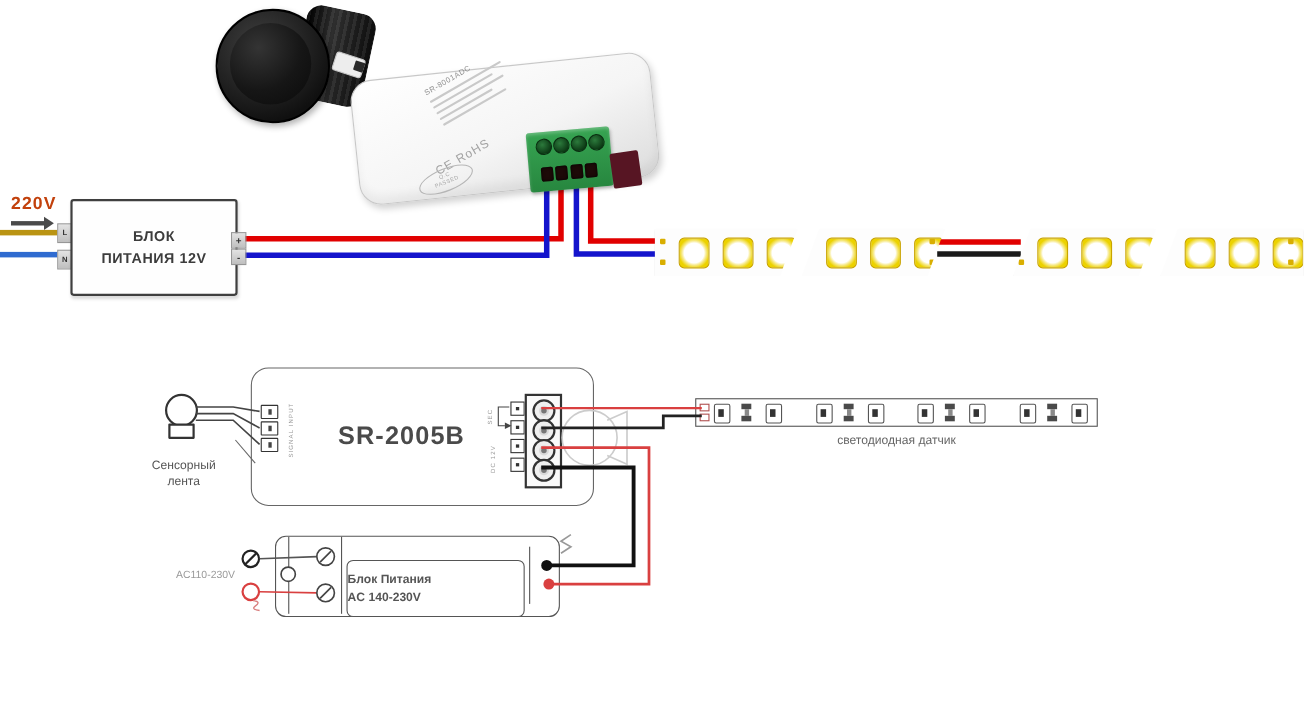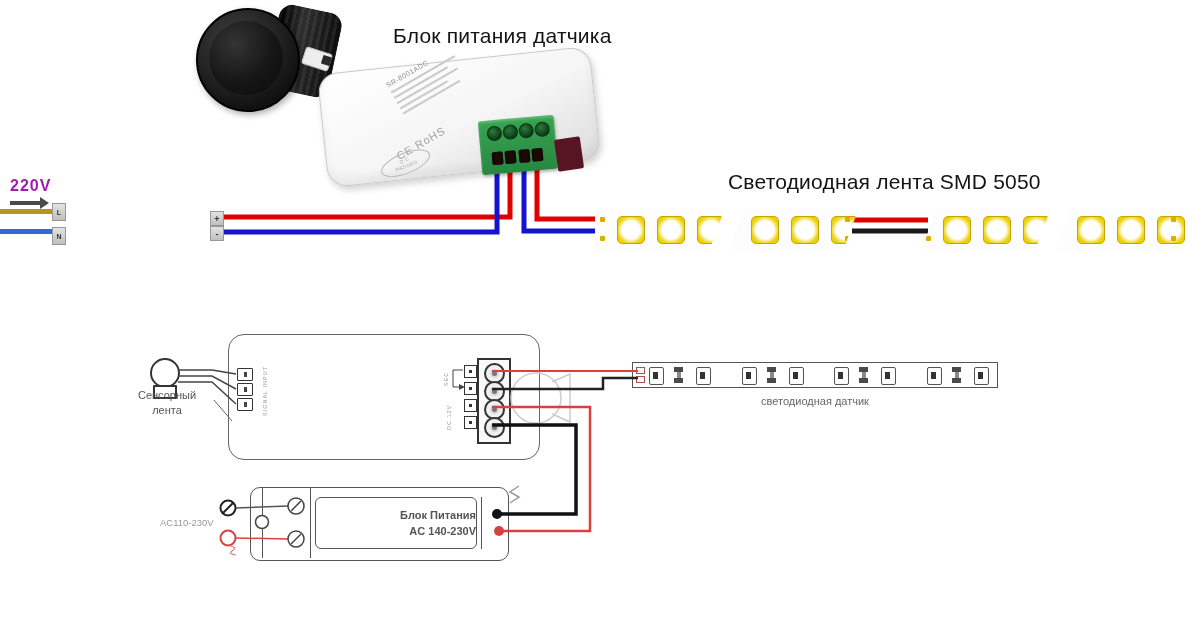--- a/index.html
+++ b/index.html
@@ -3,21 +3,21 @@
 <meta charset="utf-8">
 <style>
   html,body{margin:0;padding:0;background:#fff;}
   #canvas{position:relative;width:1191px;height:638px;background:#fff;overflow:hidden;
           font-family:"Liberation Sans",sans-serif;}
   .abs{position:absolute;}
   svg.layer{position:absolute;left:0;top:0;width:1191px;height:638px;pointer-events:none;}
 
   
   .big-label{font-size:21px;color:#141414;letter-spacing:.2px;}
-  .mains-label{font-size:16px;font-weight:bold;color:#a21caf;letter-spacing:1px;}
+  .mains-label{font-size:16px;font-weight:bold;color:#c2410c;letter-spacing:1px;}
   .arrow-shaft{width:30px;height:4px;background:#4a4a4a;}
   .arrow-head{width:0;height:0;border-left:9px solid #4a4a4a;border-top:6px solid transparent;border-bottom:6px solid transparent;}
   .wire-left{height:5px;}
   .tab{background:linear-gradient(#e3e3e3,#bfbfbf);border:1px solid #979797;font-size:7px;color:#333;
        display:flex;align-items:center;justify-content:center;font-weight:bold;}
   .psu12-box{width:148px;height:84px;background:#fefefe;border:2px solid #3f3f3f;border-radius:3px;
              box-shadow:1px 2px 3px rgba(0,0,0,.15);display:flex;flex-direction:column;align-items:center;justify-content:center;}
   .psu12-box div{font-size:13px;font-weight:bold;color:#3c3c3c;letter-spacing:.5px;line-height:1.55;}
 
   .ctrl-body{width:272px;height:112px;border-radius:20px;transform:rotate(-6deg);
@@ -74,21 +74,21 @@
   .strip2{width:364px;height:24px;border:1.5px solid #555;background:#fff;}
   .chip{position:absolute;top:4px;width:13px;height:16px;border:1.5px solid #555;border-radius:2px;background:#fff;}
   .chip i{position:absolute;left:3px;top:4px;width:5px;height:7px;background:#333;}
   .dumb{position:absolute;top:4px;width:10px;height:16px;}
   .dumb .b{position:absolute;left:0;width:9px;height:5px;background:#4a4a4a;}
   .dumb .m{position:absolute;left:2.5px;top:5px;width:4px;height:6px;background:#8a8a8a;}
   .spad{position:absolute;width:7px;height:5px;border:1px solid #b05050;background:#fff;}
   .psu2-box{width:257px;height:72px;border:1.5px solid #555;border-radius:10px;background:#fff;}
   .vline{position:absolute;width:0;border-left:1.5px solid #555;}
   .psu2-label{width:160px;height:50px;border:1.5px solid #555;border-radius:6px;display:flex;flex-direction:column;
-              align-items:flex-end;justify-content:center;background:#fff;}
+              align-items:flex-start;justify-content:center;background:#fff;margin-top:12px;}
   .psu2-label div{font-size:11px;font-weight:bold;color:#555;line-height:1.5;}
   .dot{position:absolute;width:10px;height:10px;border-radius:50%;}
 </style>
 </head>
 <body>
 
 <div id="canvas">
 
   <svg class="layer">
 
@@ -98,38 +98,40 @@
     <path d="M220 217 L510 217 L510 150" stroke="#e10000" stroke-width="5" fill="none"></path>
     <path d="M220 232 L497 232 L497 150" stroke="#1414cc" stroke-width="5" fill="none"></path>
 
     <path d="M537 150 L537 219 L599 219" stroke="#e10000" stroke-width="5" fill="none"></path>
     <path d="M524 150 L524 231 L599 231" stroke="#1414cc" stroke-width="5" fill="none"></path>
 
     <path d="M852 220 L928 220" stroke="#e10000" stroke-width="5" fill="none"></path>
     <path d="M852 231 L928 231" stroke="#1a1a1a" stroke-width="5" fill="none"></path>
   </svg>
 
-  <div class="abs big-label" style="left:393px;top:24px;">Блок питания датчика</div>
-  <div class="abs big-label" style="left:728px;top:170px;">Светодиодная лента SMD 5050</div>
 
   <div class="abs mains-label" style="left:10px;top:177px;">220V</div>
   <div class="abs" style="left:10px;top:197px;display:flex;align-items:center;">
     <div class="arrow-shaft"></div>
       <div class="arrow-head"></div>
   </div>
 
   <div class="abs wire-left" style="left:0;top:209px;width:52px;background:#ba9413;"></div>
   <div class="abs wire-left" style="left:0;top:229px;width:52px;background:#2f6bd0;"></div>
   <div class="abs tab" style="left:52px;top:203px;width:12px;height:16px;">
       <span>L</span>
     </div>
   <div class="abs tab" style="left:52px;top:227px;width:12px;height:16px;">
       <span>N</span>
     </div>
 
+  <div class="abs psu12-box" style="left:64px;top:181px;">
+    <div>БЛОК</div>
+    <div>ПИТАНИЯ 12V</div>
+  </div>
   <div class="abs tab" style="left:210px;top:211px;width:12px;height:13px;font-size:9px;">
       <span>+</span>
     </div>
   <div class="abs tab" style="left:210px;top:226px;width:12px;height:13px;font-size:9px;">
       <span>-</span>
     </div>
 
   <div class="abs sensor-barrel" style="left:272px;top:8px;"></div>
   <div class="abs sensor-ring" style="left:196px;top:8px;"></div>
   <div class="abs sensor-face" style="left:209px;top:21px;"></div>
@@ -190,26 +192,27 @@
         <div class="led" style="left: 22px;"></div>
         <div class="led" style="left: 62px;"></div>
         <div class="led" style="left: 102px;"></div>
         <div class="pad" style="top: 9px; left: 116px;"></div>
         <div class="pad" style="top: 28px; left: 116px;"></div>
       </div>
     </div>
 
   <div class="abs sensor-circle" style="left:150px;top:358px;"></div>
   <div class="abs sensor-base" style="left:153px;top:385px;"></div>
-  <div class="abs sch-label" style="left:122px;top:388px;width:90px;text-align:center;font-size:11px;line-height:1.4;">
+  <div class="abs sch-label" style="left:122px;top:416px;width:90px;text-align:center;font-size:11px;line-height:1.4;">
     <div>Сенсорный</div>
     <div>лента</div>
   </div>
 
   <div class="abs sr-box" style="left:228px;top:334px;"></div>
+  <div class="abs sr-title" style="left:275px;top:383px;width:180px;text-align:center;">SR-2005B</div>
 
   <div class="term-sq abs" style="left:237px;top:368px;">
       <i></i>
     </div>
   <div class="term-sq abs" style="left:237px;top:383px;">
       <i></i>
     </div>
   <div class="term-sq abs" style="left:237px;top:398px;">
       <i></i>
     </div>

